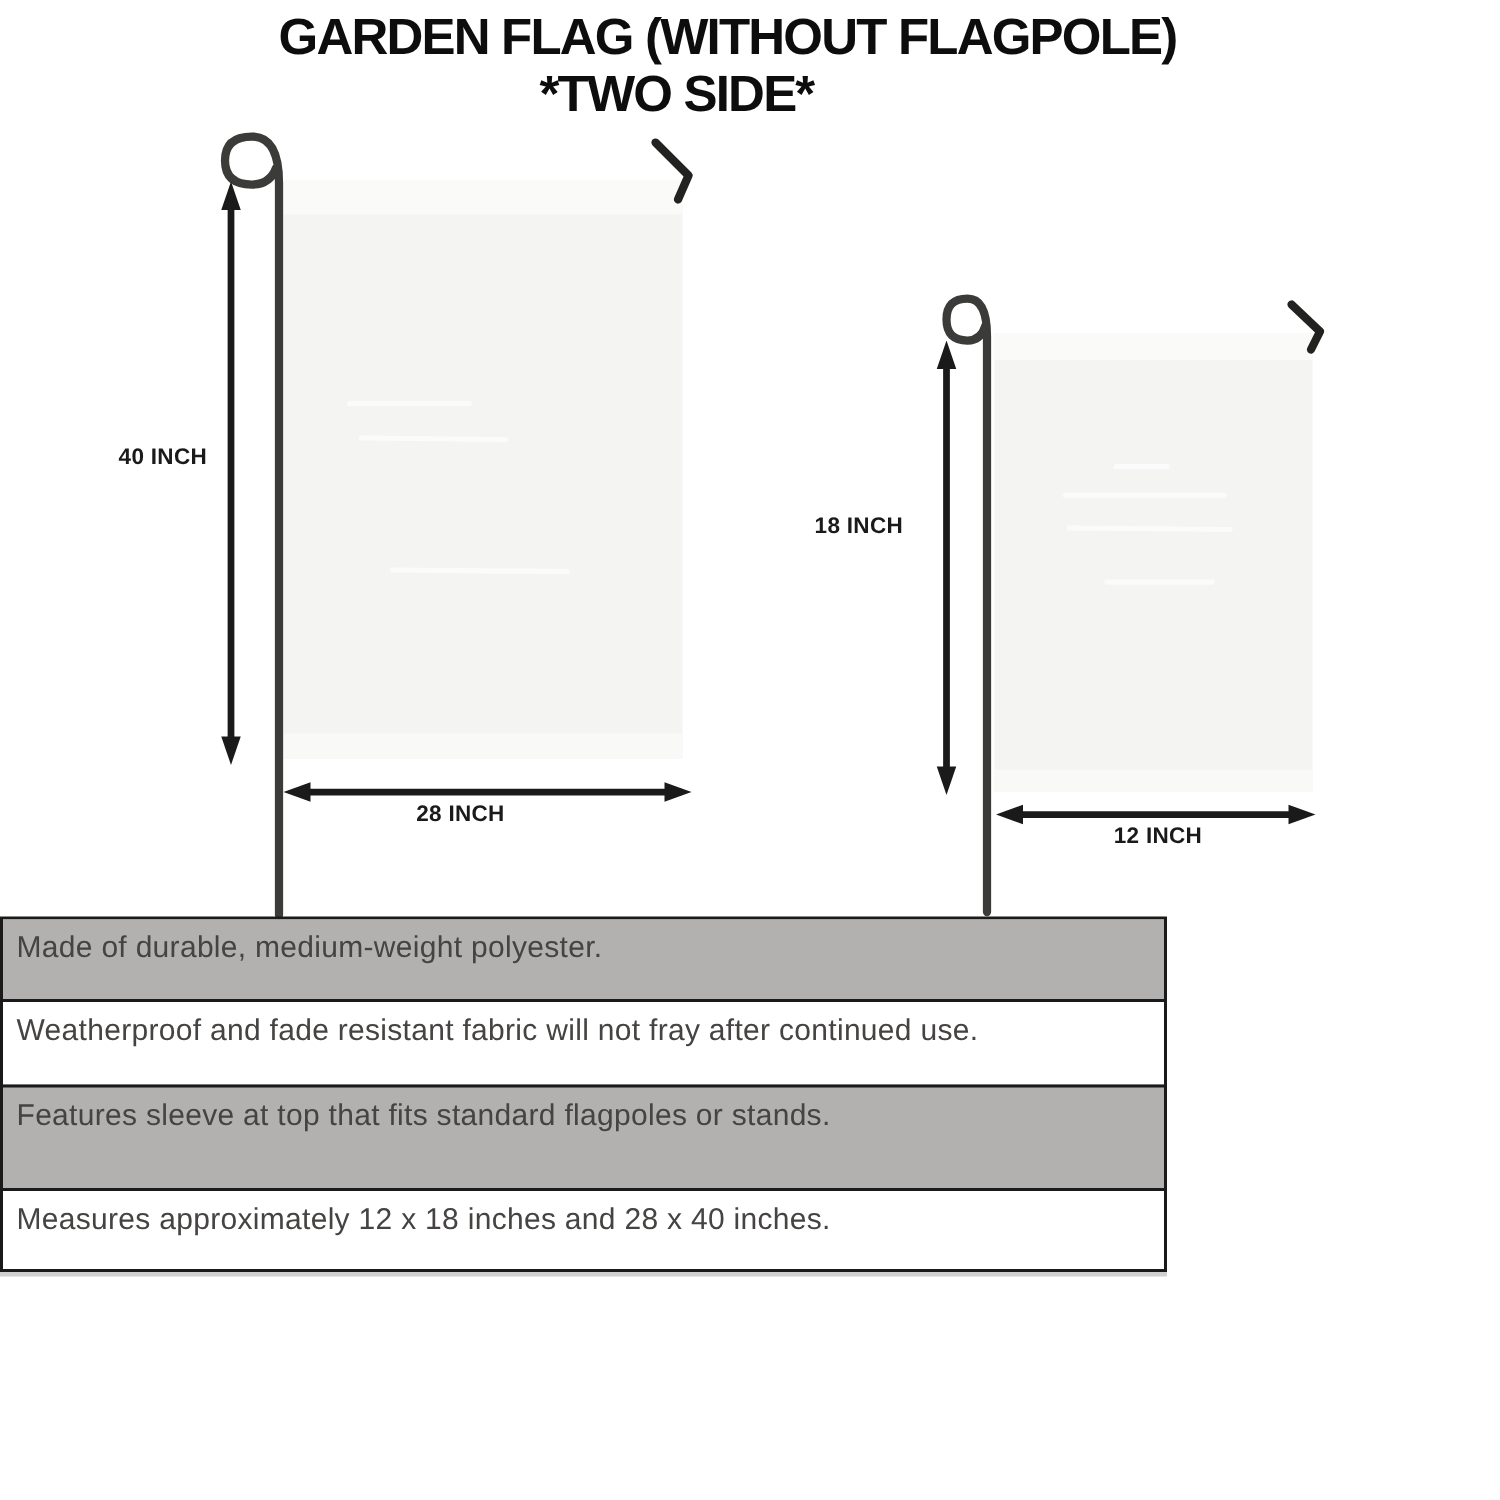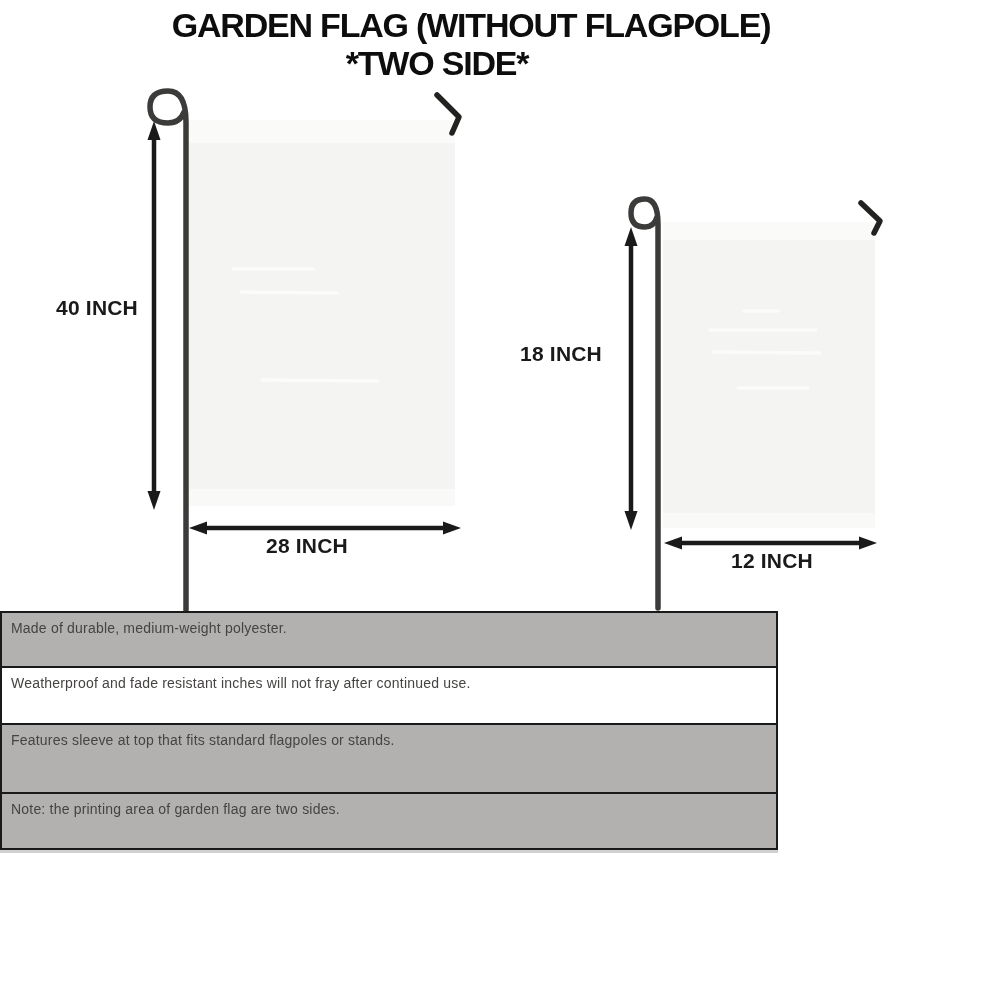--- a/index.html
+++ b/index.html
@@ -3,42 +3,42 @@
 <meta charset="utf-8">
 <style>
   html,body{margin:0;padding:0;}
   body{
     width:1000px;height:1000px;position:relative;overflow:hidden;
     background:#ffffff;
     font-family:"Liberation Sans", sans-serif;
     --row-shaded:#b3b1af; --row-plain:#ffffff; --flag-fill:#f4f4f2; --flag-sleeve:#fafaf8;
     --pole:#3b3b39; --accent:#1a1a1a; --row-text:#454442; --title-color:#0d0d0d; --border:#1a1a1a;
   }
-  .title-block{position:absolute;top:5px;left:0;width:930px;text-align:center;color:var(--title-color);}
+  .title-block{position:absolute;top:5px;left:0;width:930px;text-align:center;color:var(--title-color);padding-left:14px;}
   .title-line1{font-size:34px;font-weight:800;letter-spacing:-1.2px;line-height:40px;transform:translateX(6px);}
   .title-line2{font-size:34px;font-weight:800;letter-spacing:-1.2px;line-height:36px;transform:translateX(-28px);}
   .diagram-svg{position:absolute;top:0;left:0;}
   .flag-canvas{fill:var(--flag-fill);}
   .flag-sleeve{fill:var(--flag-sleeve);}
   .flag-streak{stroke:#ffffff;stroke-width:3.5;opacity:.65;stroke-linecap:round;fill:none;}
   .pole{stroke:var(--pole);stroke-width:5.5;fill:none;stroke-linecap:round;}
   .hook{stroke:#222220;stroke-width:5.5;fill:none;stroke-linecap:round;stroke-linejoin:round;}
   .arrow-shaft{stroke:var(--accent);stroke-width:4.5;}
   .arrow-head{fill:var(--accent);}
-  .dim-label{position:absolute;font-size:21px;font-weight:700;color:var(--accent);letter-spacing:0.2px;}
+  .dim-label{position:absolute;font-size:15px;font-weight:700;color:var(--accent);letter-spacing:0.2px;}
   .dim-right{text-align:right;}
   .dim-center{text-align:center;}
   .features-table{
     position:absolute;left:0;top:611px;width:774px;
     border:2px solid var(--border);
     box-shadow:0 3px 0 rgba(150,150,150,0.45);
   }
   .feature-row{
     padding:7px 12px 0 9px;
-    font-size:14px;line-height:1.25;color:var(--row-text);letter-spacing:0.2px;
+    font-size:20px;line-height:1.25;color:var(--row-text);letter-spacing:0.2px;
     box-sizing:border-box;
   }
   .feature-row.shaded{background:var(--row-shaded);}
   .feature-row.plain{background:var(--row-plain);}
   .feature-row + .feature-row{border-top:2px solid var(--border);}
   .r1{height:53px;} .r2{height:57px;} .r3{height:69px;} .r4{height:54px;} .r5{height:56px;}
 </style>
 </head>
 <body style="--title-color: #0d0d0d; --accent: #1a1a1a; --pole: #3b3b39; --flag-fill: #f4f4f2; --flag-sleeve: #fafaf8; --row-shaded: #b3b1af; --row-plain: #ffffff; --row-text: #454442; --border: #1a1a1a;">
 
@@ -97,16 +97,16 @@
   </g>
 </svg>
 
 <div class="dim-label dim-right" style="left:30px;top:296px;width:108px;">40 INCH</div>
 <div class="dim-label dim-center" style="left:227px;top:534px;width:160px;">28 INCH</div>
 <div class="dim-label dim-right" style="left:494px;top:342px;width:108px;">18 INCH</div>
 <div class="dim-label dim-center" style="left:692px;top:549px;width:160px;text-align:center;">12 INCH</div>
 
 <div class="features-table">
   <div class="feature-row shaded r1">Made of durable, medium-weight polyester.</div>
-  <div class="feature-row plain r2">Weatherproof and fade resistant inches will not fray after continued use.</div>
+  <div class="feature-row plain r2">Weatherproof and fade resistant fabric will not fray after continued use.</div>
   <div class="feature-row shaded r3">Features sleeve at top that fits standard flagpoles or stands.</div>
-  <div class="feature-row shaded r5">Note: the printing area of garden flag are two sides.</div>
+  <div class="feature-row plain r4">Measures approximately 12 x 18 inches and 28 x 40 inches.</div>
 </div>
 
 </body></html>

